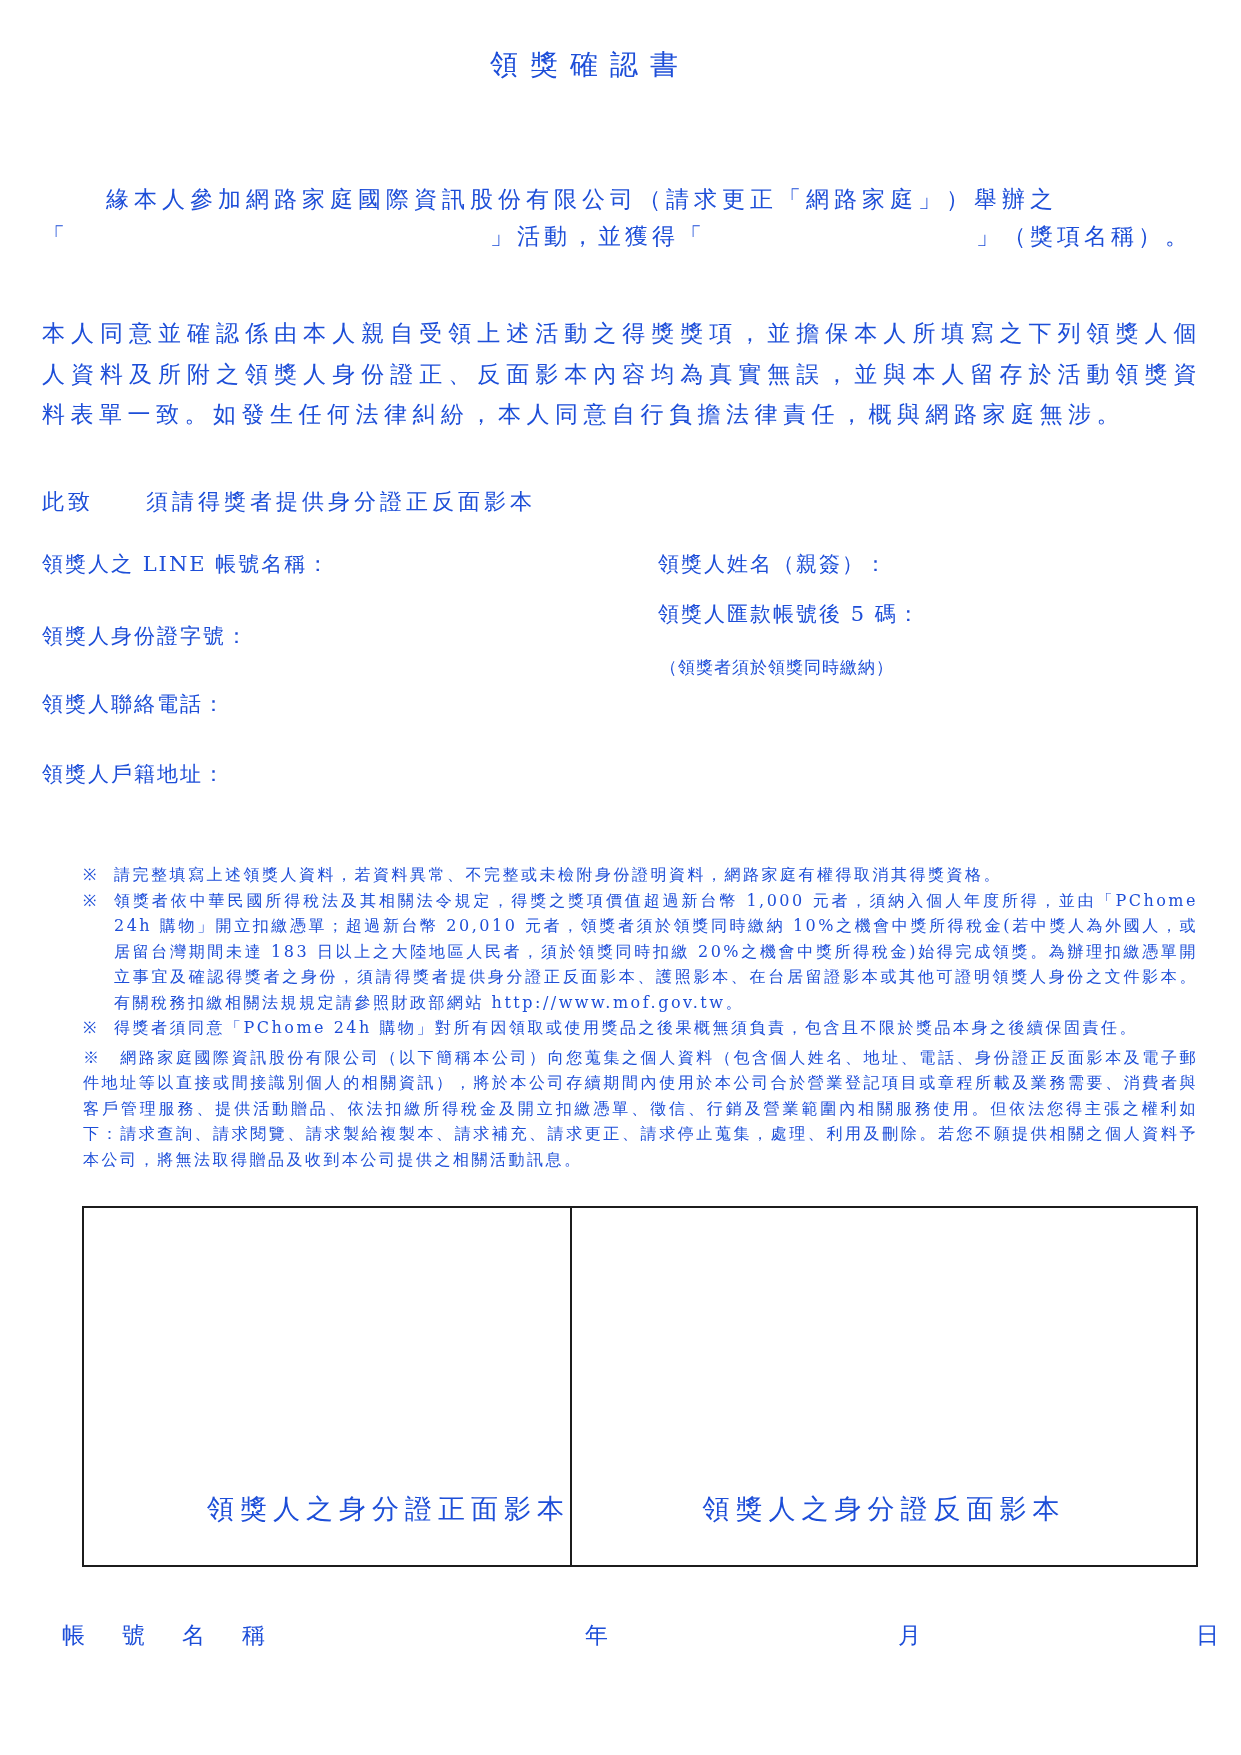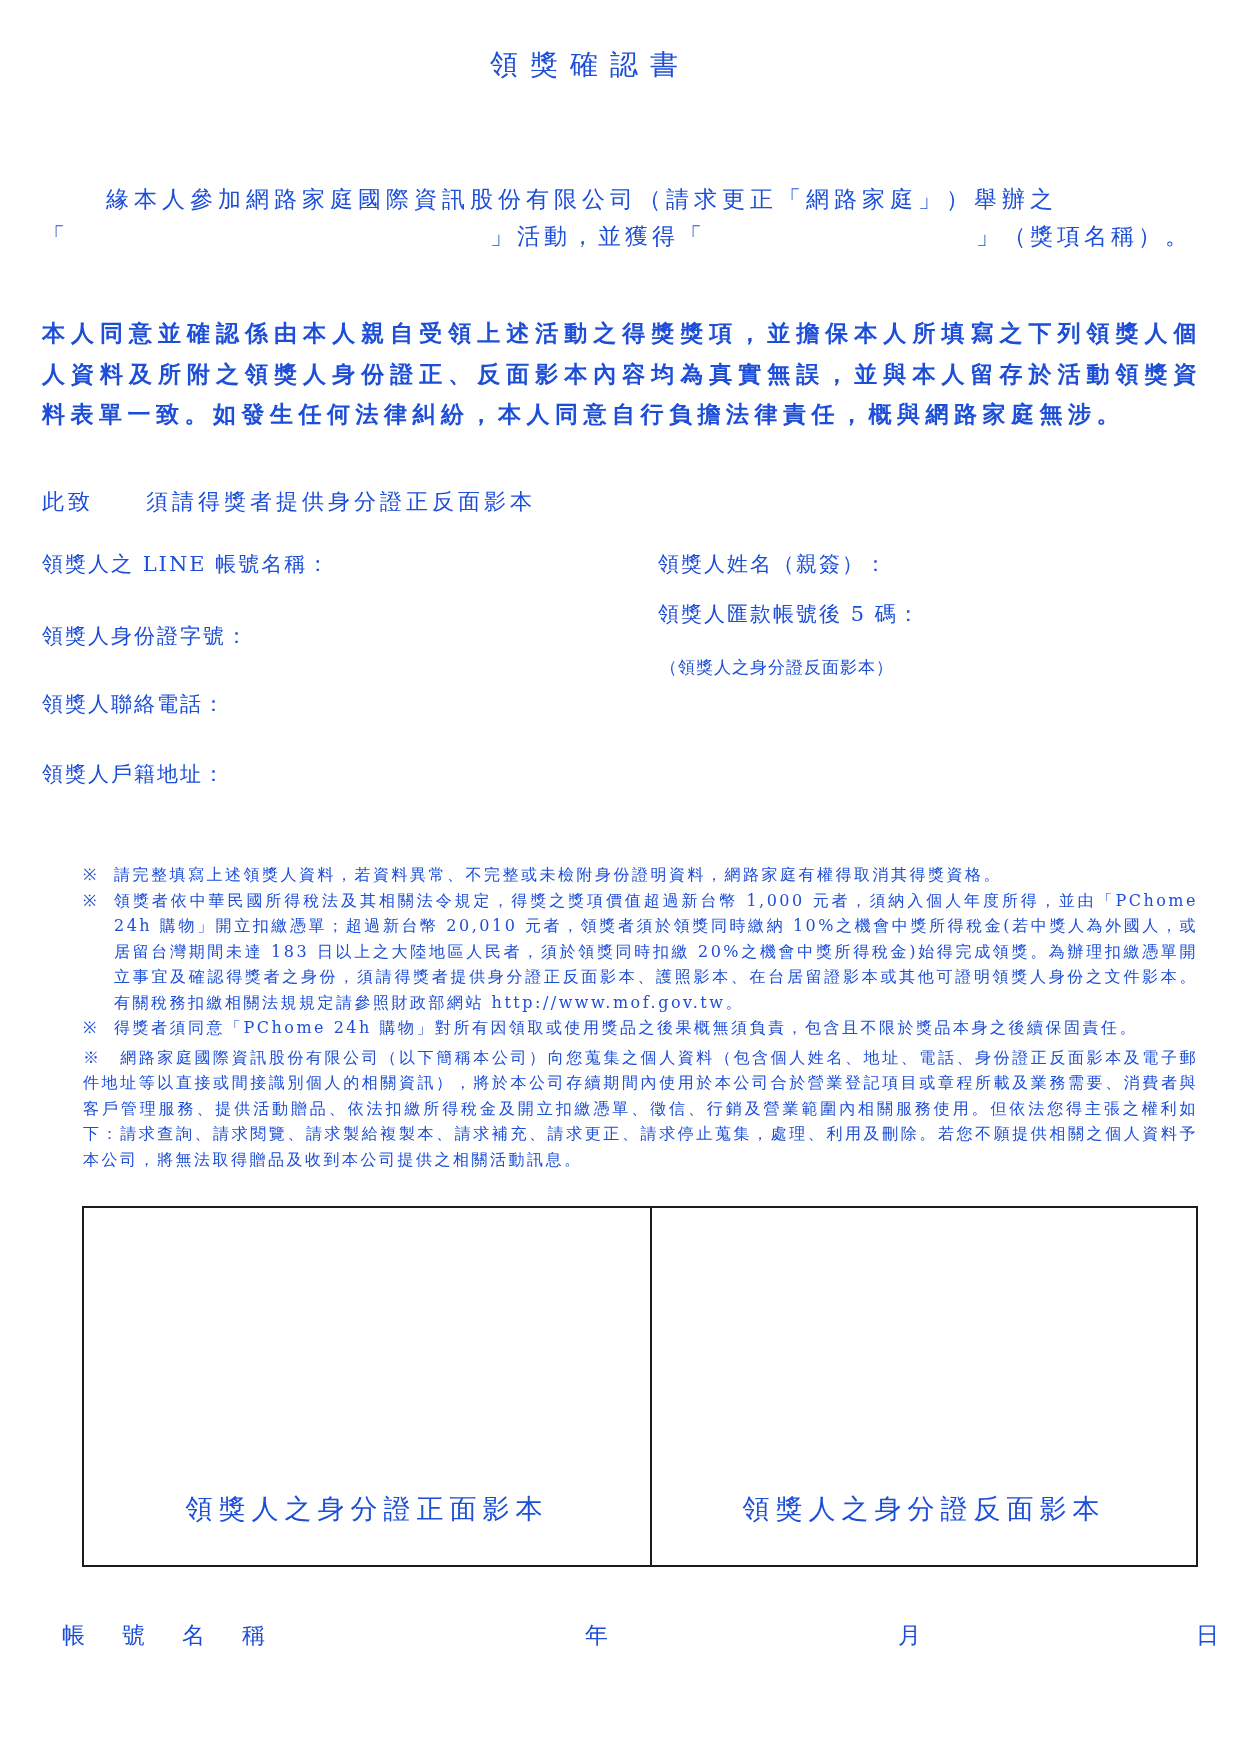--- a/index.html
+++ b/index.html
@@ -16,21 +16,21 @@
     font-size:28px;letter-spacing:12px;font-weight:500;
   }
   .p1l1{top:184px;left:106px;font-size:23px;letter-spacing:5px;}
   .fillseg{top:221px;font-size:23px;letter-spacing:4px;}
   .seg-open{left:42px;}
   .seg-mid{left:490px;}
   .seg-end{left:976px;}
   .agreement{
     top:313px;left:42px;width:1160px;
     font-size:23px;line-height:40.5px;letter-spacing:5.5px;
-    text-align:justify;white-space:normal;font-weight:bold;
+    text-align:justify;white-space:normal;
   }
   .addressee{top:487px;left:42px;font-size:22px;letter-spacing:4px;}
   .field{font-size:21px;letter-spacing:2px;}
   .f-line{top:550px;left:42px;}
   .f-name{top:550px;left:658px;}
   .f-id{top:622px;left:42px;}
   .f-bank{top:600px;left:658px;}
   .f-banknote{top:656px;left:660px;font-size:17px;letter-spacing:1px;}
   .f-phone{top:690px;left:42px;}
   .f-addr{top:760px;left:42px;}
@@ -47,21 +47,21 @@
   .id-box{
     top:1206px;left:82px;width:1116px;height:361px;
     border:2px solid #1c1c1c;box-sizing:border-box;
     display:flex;
   }
   .id-cell{
     display:flex;align-items:flex-end;justify-content:center;
     box-sizing:border-box;padding-bottom:38px;
     font-size:27px;letter-spacing:6px;
   }
-  .id-cell-front{width:568px;border-right:2px solid #1c1c1c;}
+  .id-cell-front{width:488px;border-right:2px solid #1c1c1c;justify-content:flex-end;}
   .id-cell-back{flex:1;}
   .dateline{top:1620px;font-size:23px;}
   .d-era{left:62px;letter-spacing:37px;}
   .d-year{left:585px;}
   .d-month{left:898px;}
   .d-day{left:1196px;}
 </style>
 </head>
 <body>
 
@@ -76,21 +76,21 @@
   <span class="abs fillseg seg-end">」（獎項名稱）。</span>
 
   <div class="abs agreement">本人同意並確認係由本人親自受領上述活動之得獎獎項，並擔保本人所填寫之下列領獎人個人資料及所附之領獎人身份證正、反面影本內容均為真實無誤，並與本人留存於活動領獎資料表單一致。如發生任何法律糾紛，本人同意自行負擔法律責任，概與網路家庭無涉。</div>
 
   <div class="abs addressee">此致　　須請得獎者提供身分證正反面影本</div>
 
   <div class="abs field f-line">領獎人之 LINE 帳號名稱：</div>
   <div class="abs field f-name">領獎人姓名（親簽）：</div>
   <div class="abs field f-id">領獎人身份證字號：</div>
   <div class="abs field f-bank">領獎人匯款帳號後 5 碼：</div>
-  <div class="abs field f-banknote">（領獎人之身分證反面影本）</div>
+  <div class="abs field f-banknote">（領獎者須於領獎同時繳納）</div>
   <div class="abs field f-phone">領獎人聯絡電話：</div>
   <div class="abs field f-addr">領獎人戶籍地址：</div>
 
   <div class="abs notes">
     <div class="note-row">
       <span class="note-marker">※</span>
       <span class="note-text">請完整填寫上述領獎人資料，若資料異常、不完整或未檢附身份證明資料，網路家庭有權得取消其得獎資格。</span>
     </div>
     <div class="note-row">
       <span class="note-marker">※</span>

